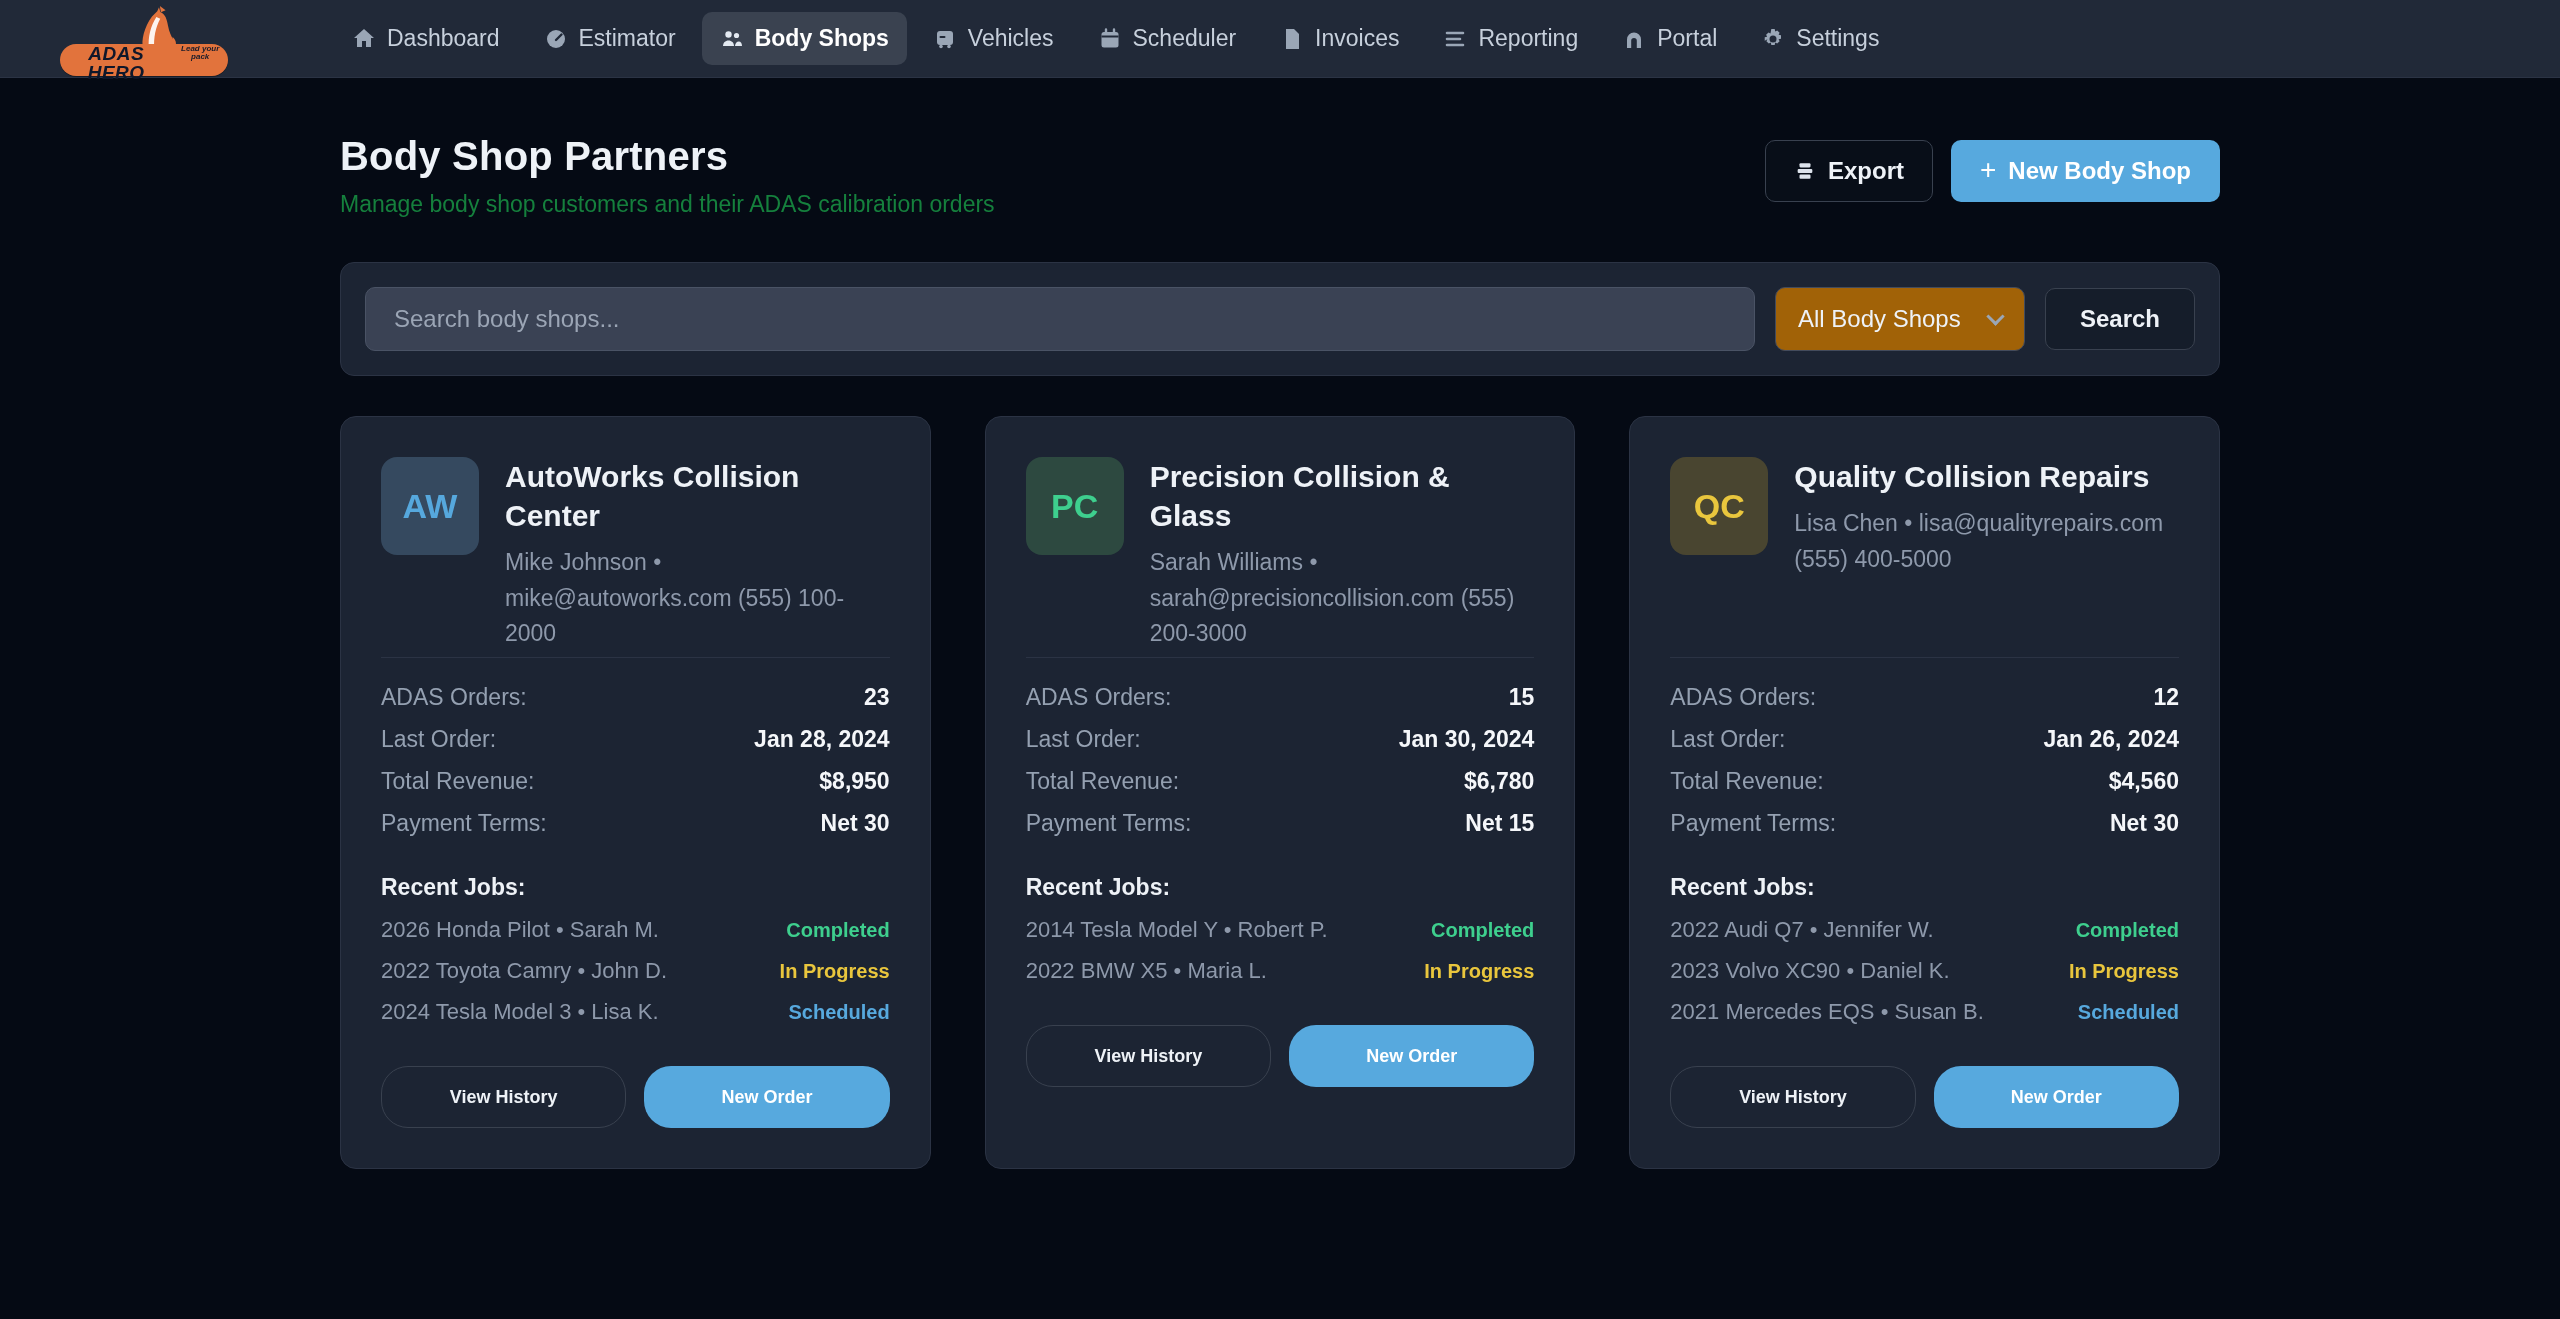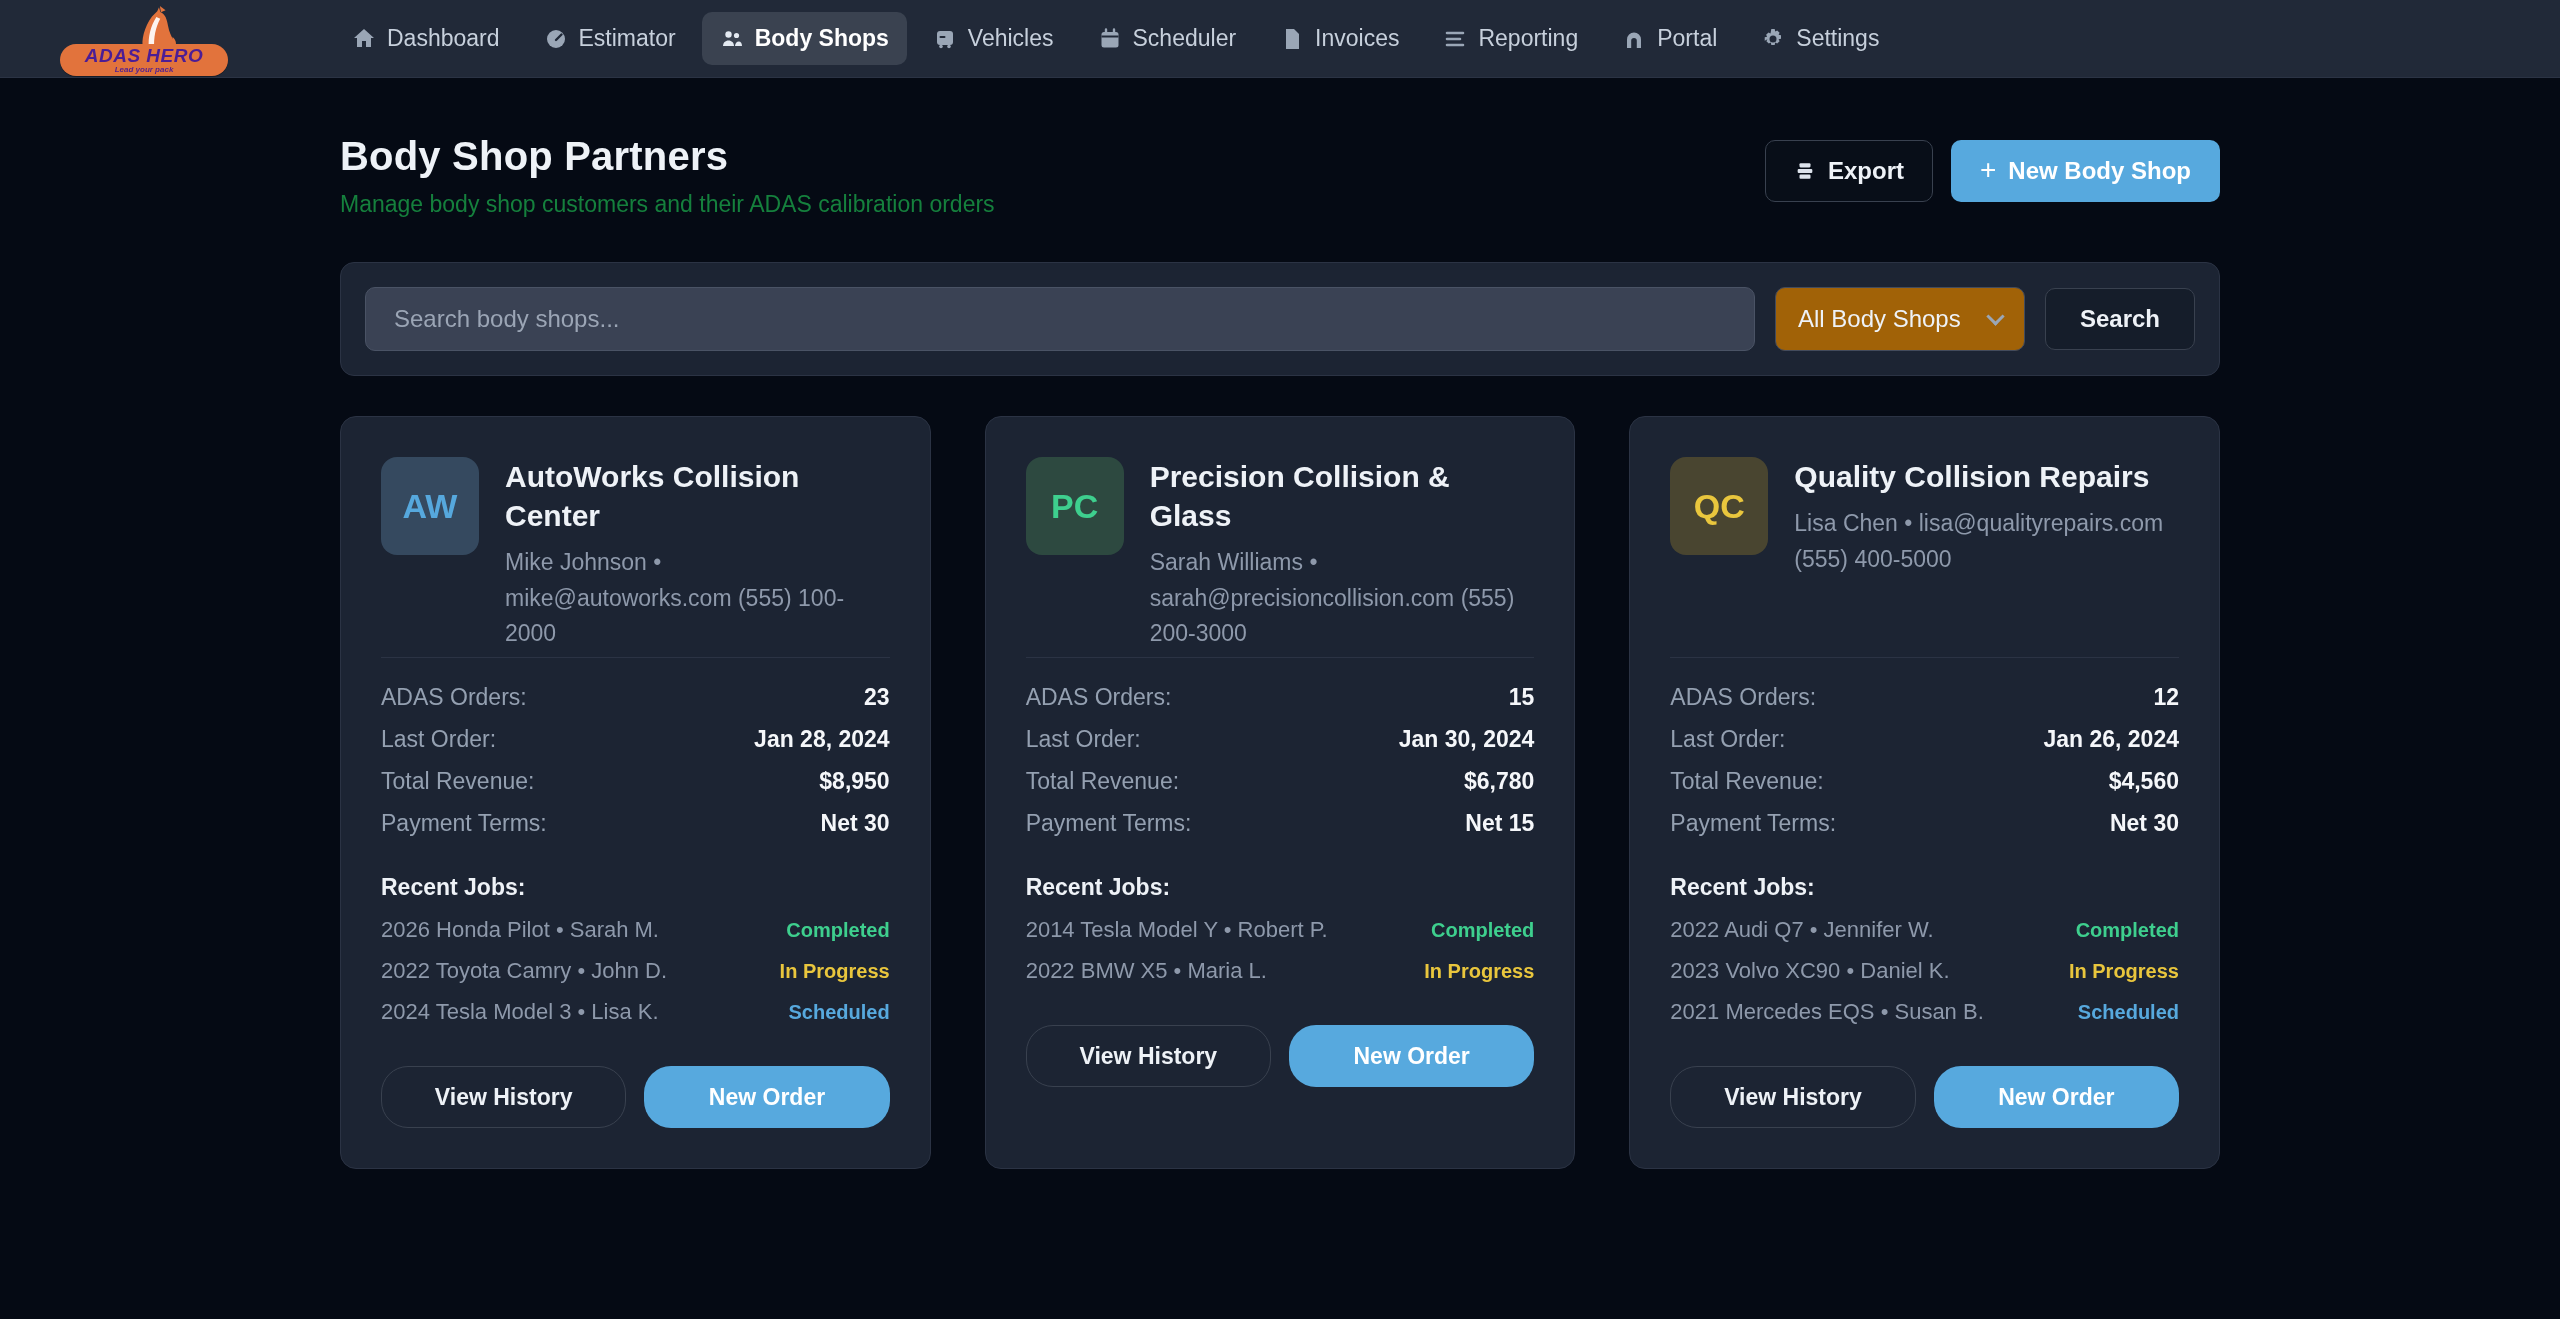--- a/index.html
+++ b/index.html
@@ -12,22 +12,22 @@
   }
   
   .topnav {
     height:78px; background:#212938; border-bottom:1px solid #2b3344;
     display:flex; align-items:center; padding:0 14px 0 28px;
   }
   .brand { position:relative; width:210px; height:78px; flex:0 0 auto; }
   .brand .fox { position:absolute; left:96px; top:2px; }
   .brand .pill {
     position:absolute; left:32px; top:44px; width:168px; height:32px;
-    background:#e2733c; border-radius:16px; text-align:center; color:#4c1d95;
-    display:flex; flex-direction:column; justify-content:center; line-height:1;
+    background:#e2733c; border-radius:16px; text-align:center; color:#0f172a;
+    display:flex; flex-direction:row; justify-content:center; line-height:1;
     box-shadow:0 1px 0 rgba(0,0,0,.3);
   }
   .pill .brand-name { font-size:19px; font-weight:900; font-style:italic; letter-spacing:.5px; }
   .pill .brand-tag { font-size:8px; font-weight:700; font-style:italic; margin-top:1px; opacity:.95; }
   .nav-items { display:flex; align-items:center; gap:8px; margin-left:96px; }
   .nav-item {
     display:flex; align-items:center; gap:11px; padding:13px 18px; border-radius:10px;
     color:#c7d0dc; font-size:23px; cursor:pointer; white-space:nowrap;
   }
   .nav-item .nicon { color:#9aa6b6; display:flex; }
@@ -90,21 +90,21 @@
   .stat-value { color:#f5f7fa; font-size:23px; font-weight:700; }
   .jobs-title { margin-top:22px; font-size:23px; font-weight:700; }
   .jobs-list { margin-top:16px; }
   .job-row { display:flex; justify-content:space-between; align-items:baseline; margin-bottom:15px; }
   .job-desc { color:#8e99ab; font-size:22px; }
   .job-status { font-size:20px; font-weight:600; }
   .job-status[data-status="completed"] { color:#3ecf8e; }
   .job-status[data-status="in-progress"] { color:#e9c63d; }
   .job-status[data-status="scheduled"] { color:#57a9de; }
   .card-actions { display:flex; gap:18px; margin-top:26px; }
-  .card-actions .btn { flex:1; height:62px; font-size:23px;border-radius:27px; }
+  .card-actions .btn { flex:1; height:62px; font-size:18px;border-radius:27px; }
   .card-actions .btn-outline { background:transparent; }
 </style>
 </head>
 <body>
 
 <header class="topnav">
   <div class="brand">
     <svg class="fox" viewBox="0 0 64 64" width="56" height="56">
       <path fill="#e2733c" d="M40 6l1.5 5.5c6 2.5 7.5 8.5 8.8 15.5 1.4 7.5 3.8 12 5.7 15.5 2.8 5.5-.8 11-6.5 11H22c-2.8-9.5 1.2-25 10-37l6-6 2-4.5z"></path>
       <path fill="#e2733c" d="M41 4.5l6.5 5-5.3 2.2z"></path>

